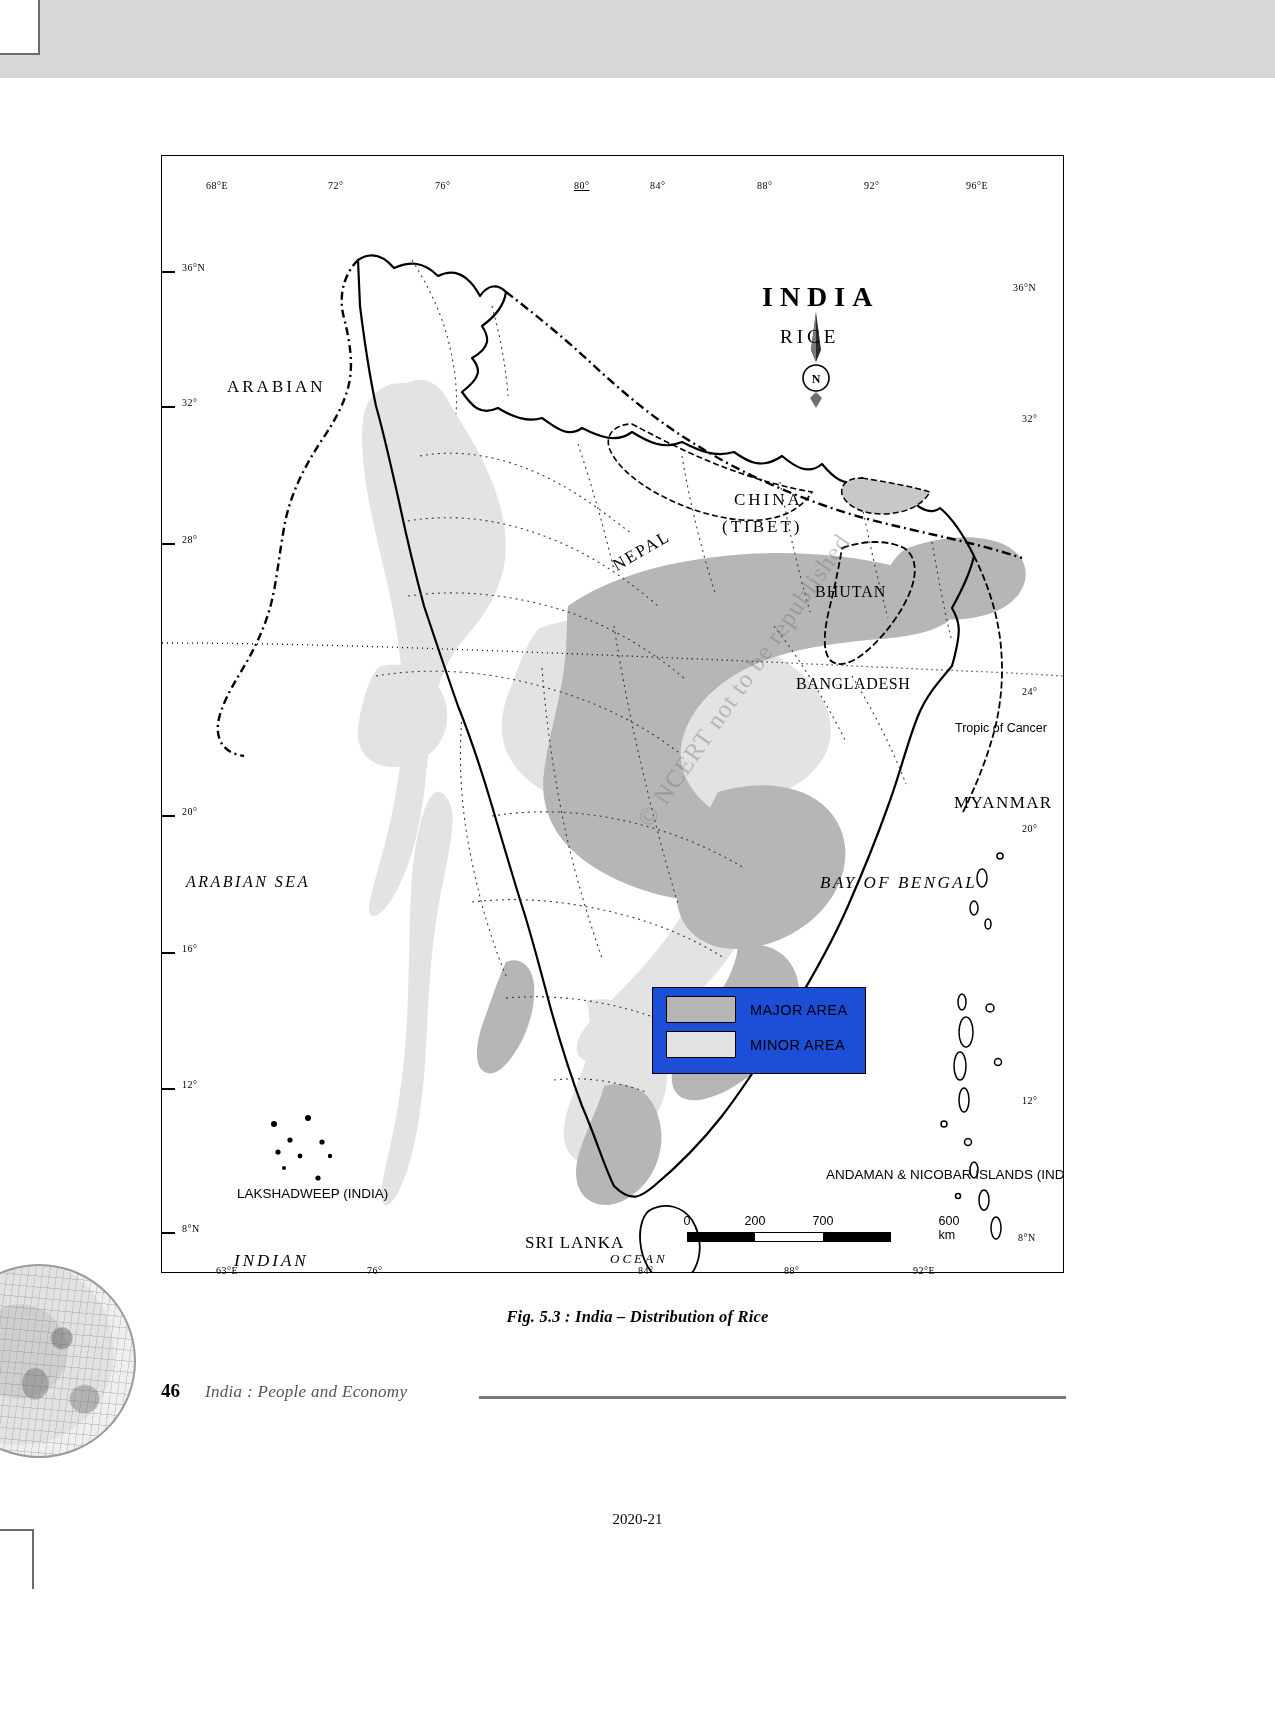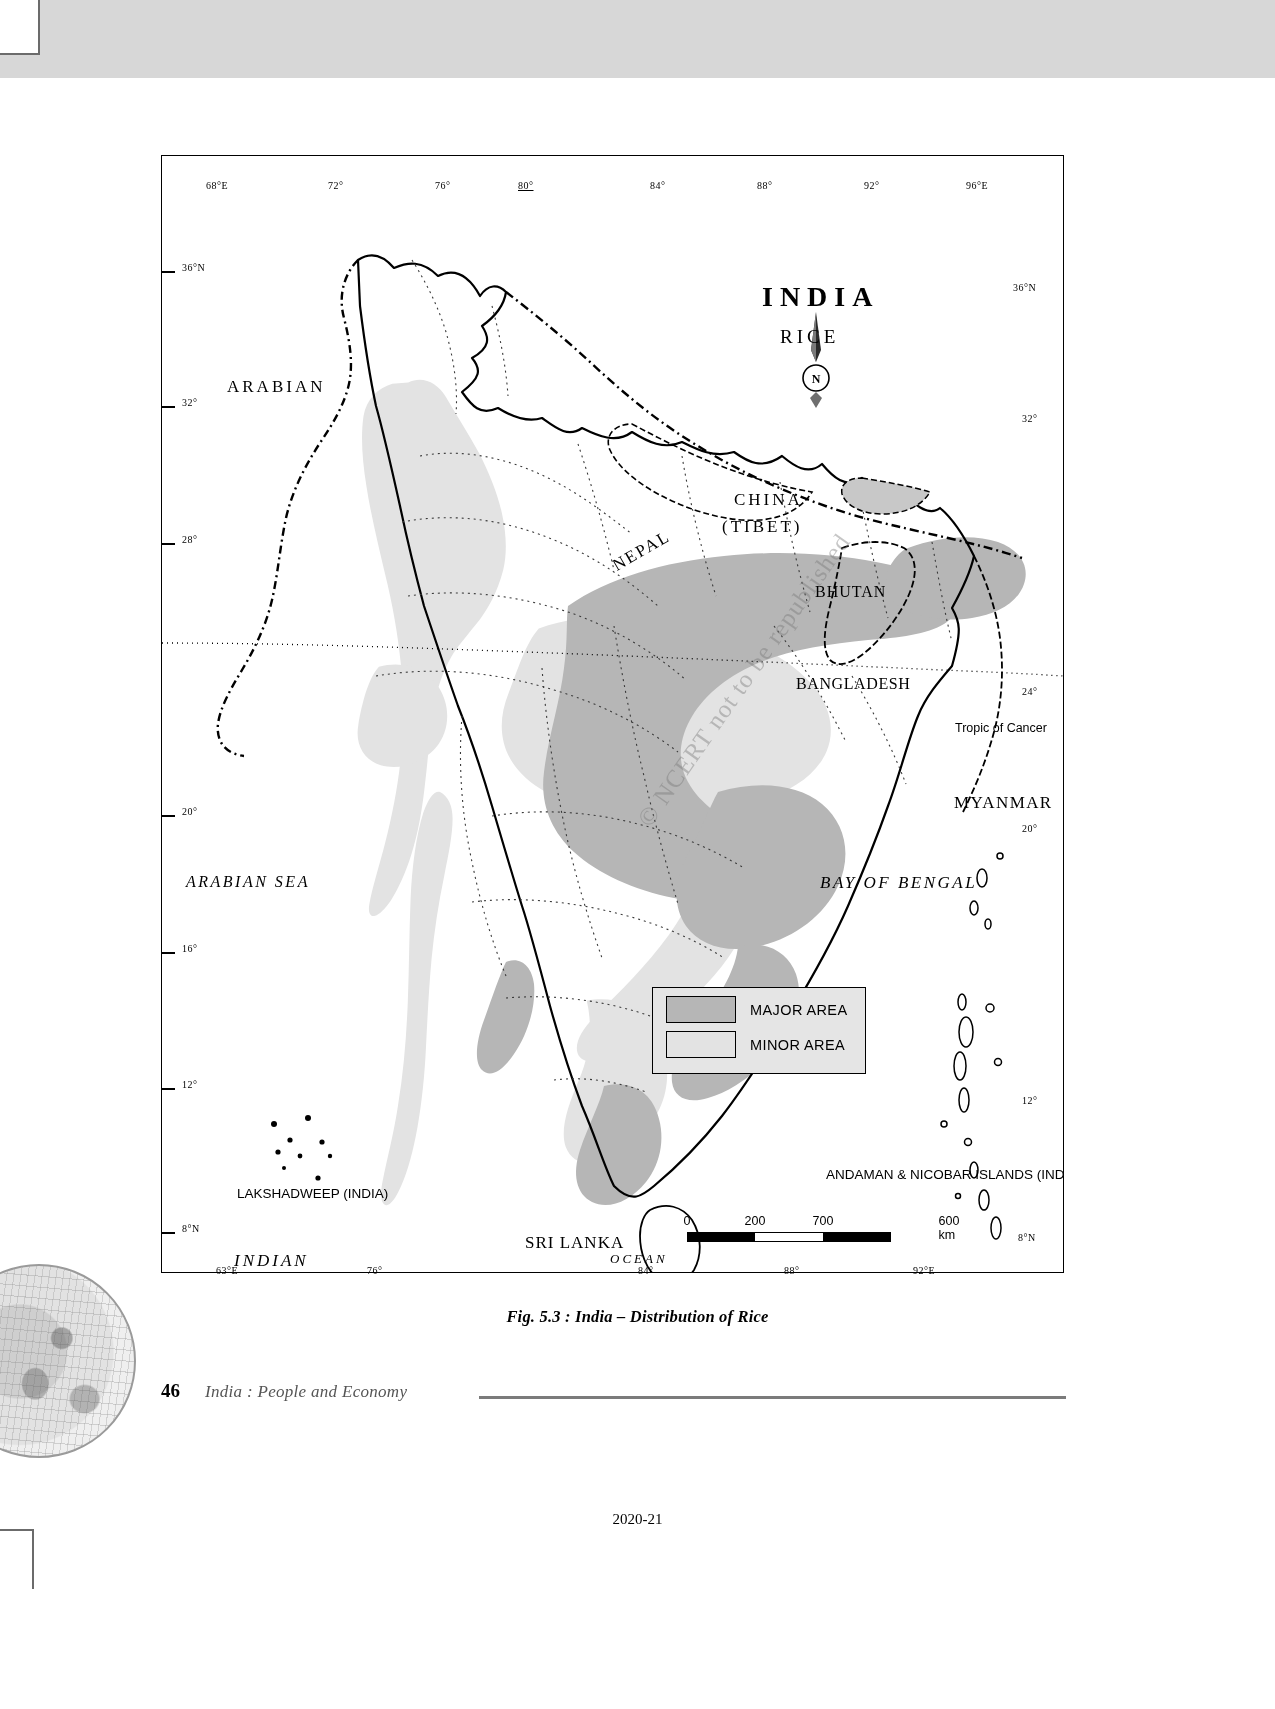--- a/index.html
+++ b/index.html
@@ -159,21 +159,21 @@
     text-align: right;
   }
   .title-rice {
     font-size: 19px;
     letter-spacing: 4px;
   }
 
   .legend-box {
     position: absolute;
     border: 1.3px solid #000;
-    background: #e5e5e5;
+    background: #1d4ed8;
     box-sizing: border-box;
   }
   .legend-row {
     display: flex;
     align-items: center;
     margin: 8px 0 0 13px;
   }
   .swatch {
     width: 70px;
     height: 27px;
@@ -481,21 +481,21 @@
       <span class="seg dark"></span>
     </span>
   </div>
 
   <div class="watermark" style="left:470px; top:660px;">© NCERT not to be republished</div>
 </div>
 
 <div class="lon-top" style="left:206px; top:180px;">68°E</div>
 <div class="lon-top" style="left:328px; top:180px;">72°</div>
 <div class="lon-top" style="left:435px; top:180px;">76°</div>
-<div class="lon-top" style="left:518px; top:180px;text-decoration:underline;">80°</div>
+<div class="lon-top" style="left:574px; top:180px;text-decoration:underline;">80°</div>
 <div class="lon-top" style="left:650px; top:180px;">84°</div>
 <div class="lon-top" style="left:757px; top:180px;">88°</div>
 <div class="lon-top" style="left:864px; top:180px;">92°</div>
 <div class="lon-top" style="left:966px; top:180px;">96°E</div>
 
 <div class="lon-bottom" style="left:216px; top:1265px;">63°E</div>
 <div class="lon-bottom" style="left:367px; top:1265px;">76°</div>
 <div class="lon-bottom" style="left:638px; top:1265px;">84°</div>
 <div class="lon-bottom" style="left:784px; top:1265px;">88°</div>
 <div class="lon-bottom" style="left:913px; top:1265px;">92°E</div>

